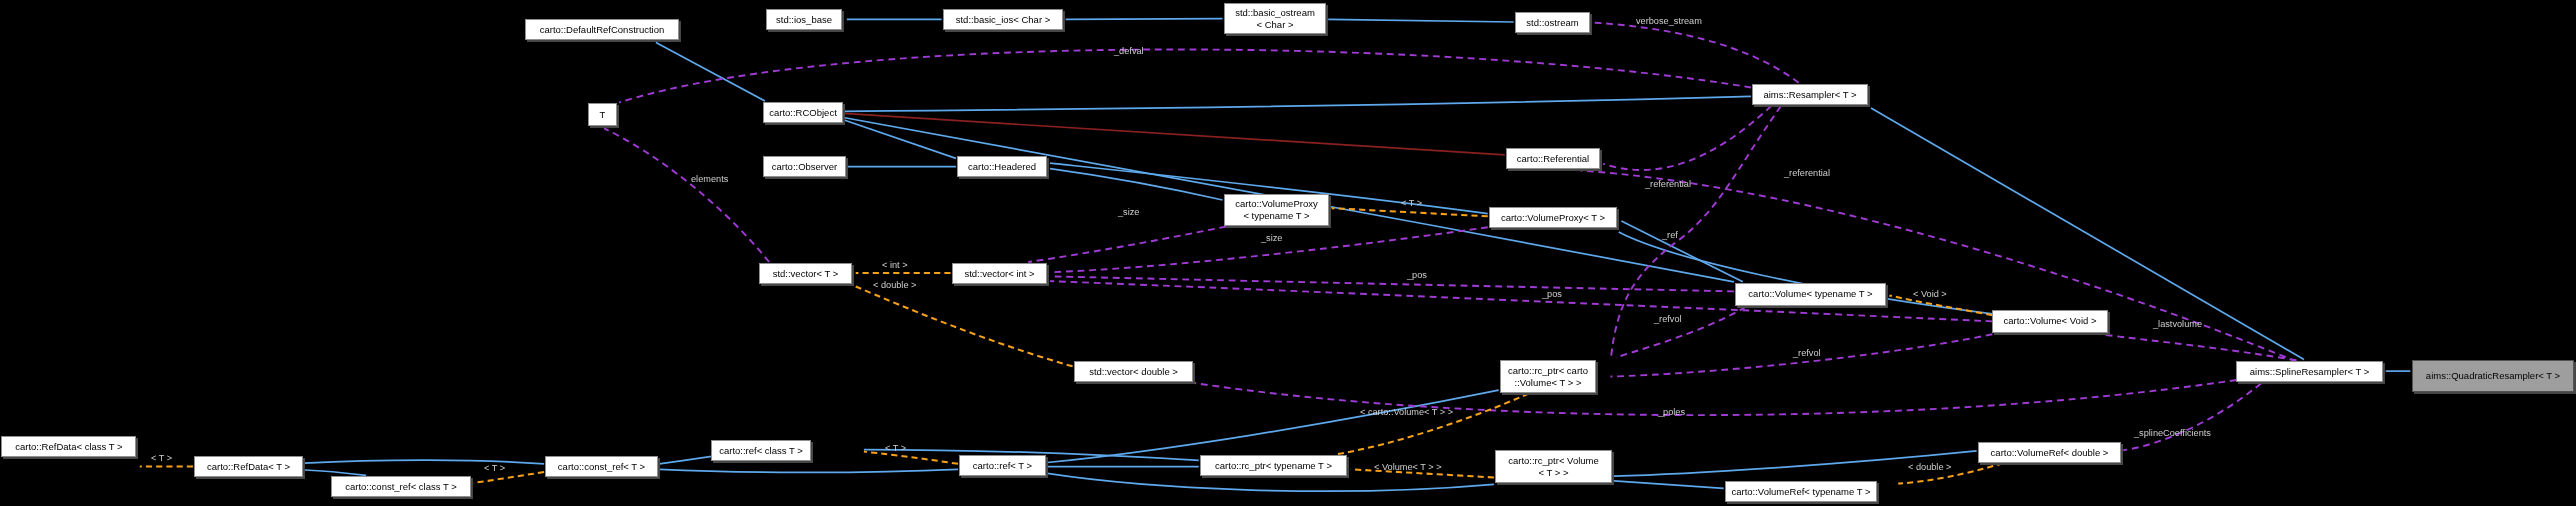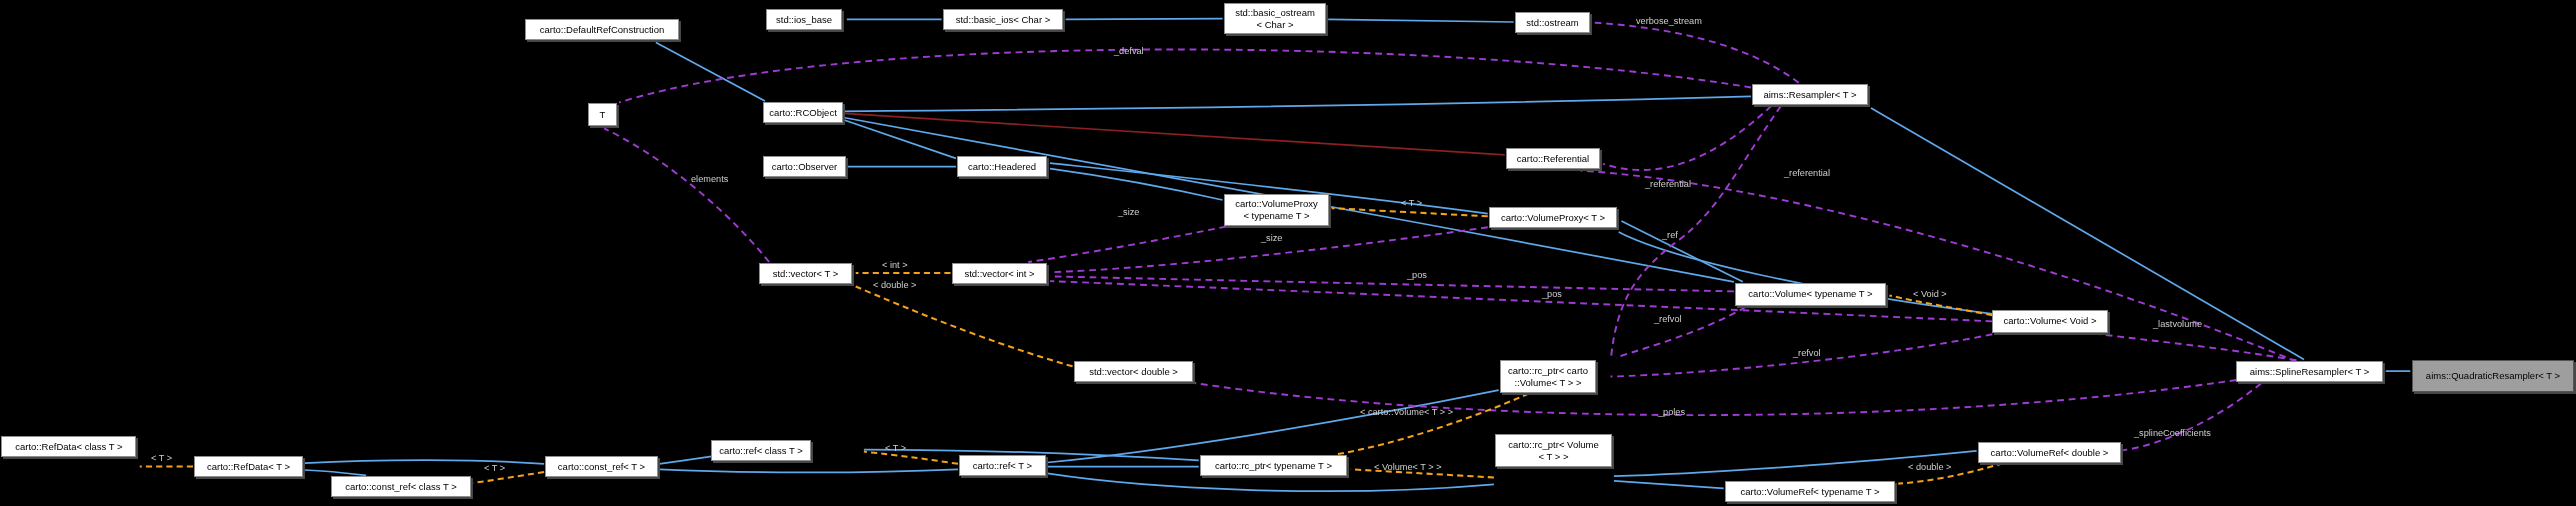--- a/index.html
+++ b/index.html
@@ -174,25 +174,25 @@
     </div>
   <div class="node" style="left:711px;top:440px;width:100px;height:21px">
       <span>carto::ref&lt; class T &gt;</span>
     </div>
   <div class="node" style="left:959px;top:455px;width:87px;height:21px">
       <span>carto::ref&lt; T &gt;</span>
     </div>
   <div class="node" style="left:1200px;top:455px;width:147px;height:21px">
       <span>carto::rc_ptr&lt; typename T &gt;</span>
     </div>
-  <div class="node" style="left:1495px;top:434px;width:117px;height:33px">
+  <div class="node" style="left:1495px;top:450px;width:117px;height:33px">
       <span>carto::rc_ptr&lt; Volume</span>
       <span>&lt; T &gt; &gt;</span>
     </div>
-  <div class="node" style="left:1725px;top:481px;width:170px;height:21px">
+  <div class="node" style="left:1725px;top:481px;width:152px;height:21px">
       <span>carto::VolumeRef&lt; typename T &gt;</span>
     </div>
   <div class="node" style="left:1978px;top:442px;width:143px;height:21px">
       <span>carto::VolumeRef&lt; double &gt;</span>
     </div>
 
   <div class="elabel" style="left:1636px;top:16.4px">verbose_stream</div>
   <div class="elabel" style="left:1114px;top:46px">_defval</div>
   <div class="elabel" style="left:691px;top:174px">elements</div>
   <div class="elabel" style="left:1645px;top:179px">_referential</div>

